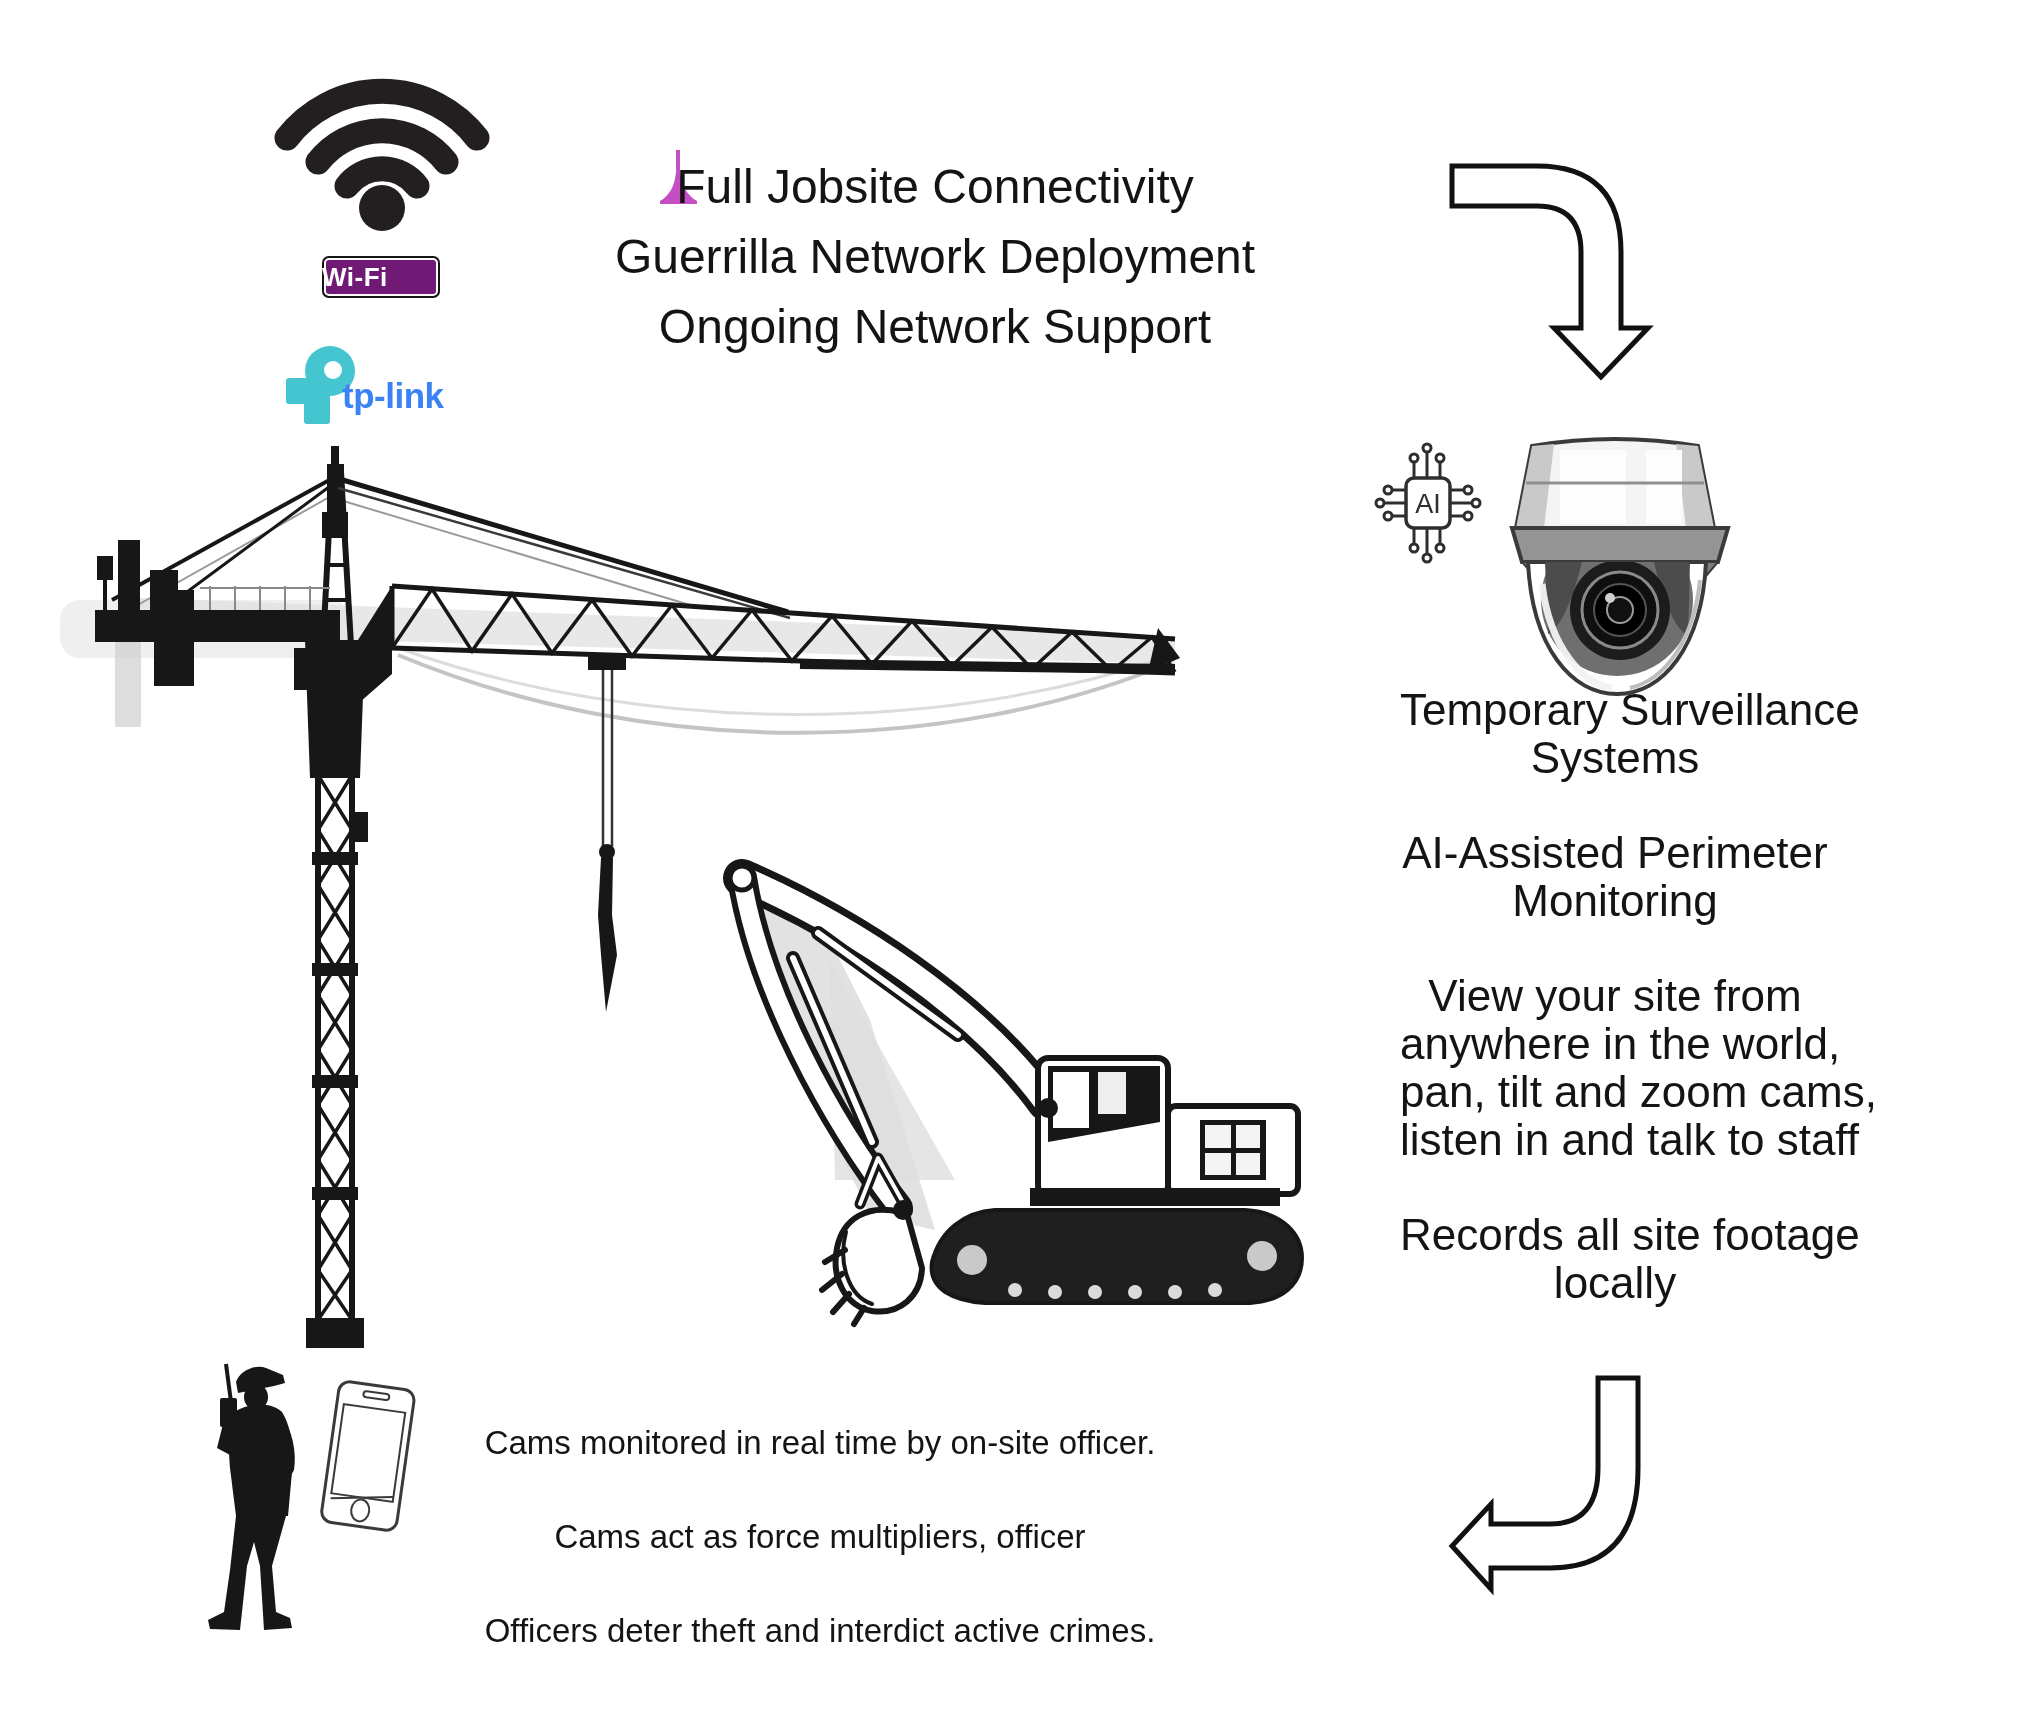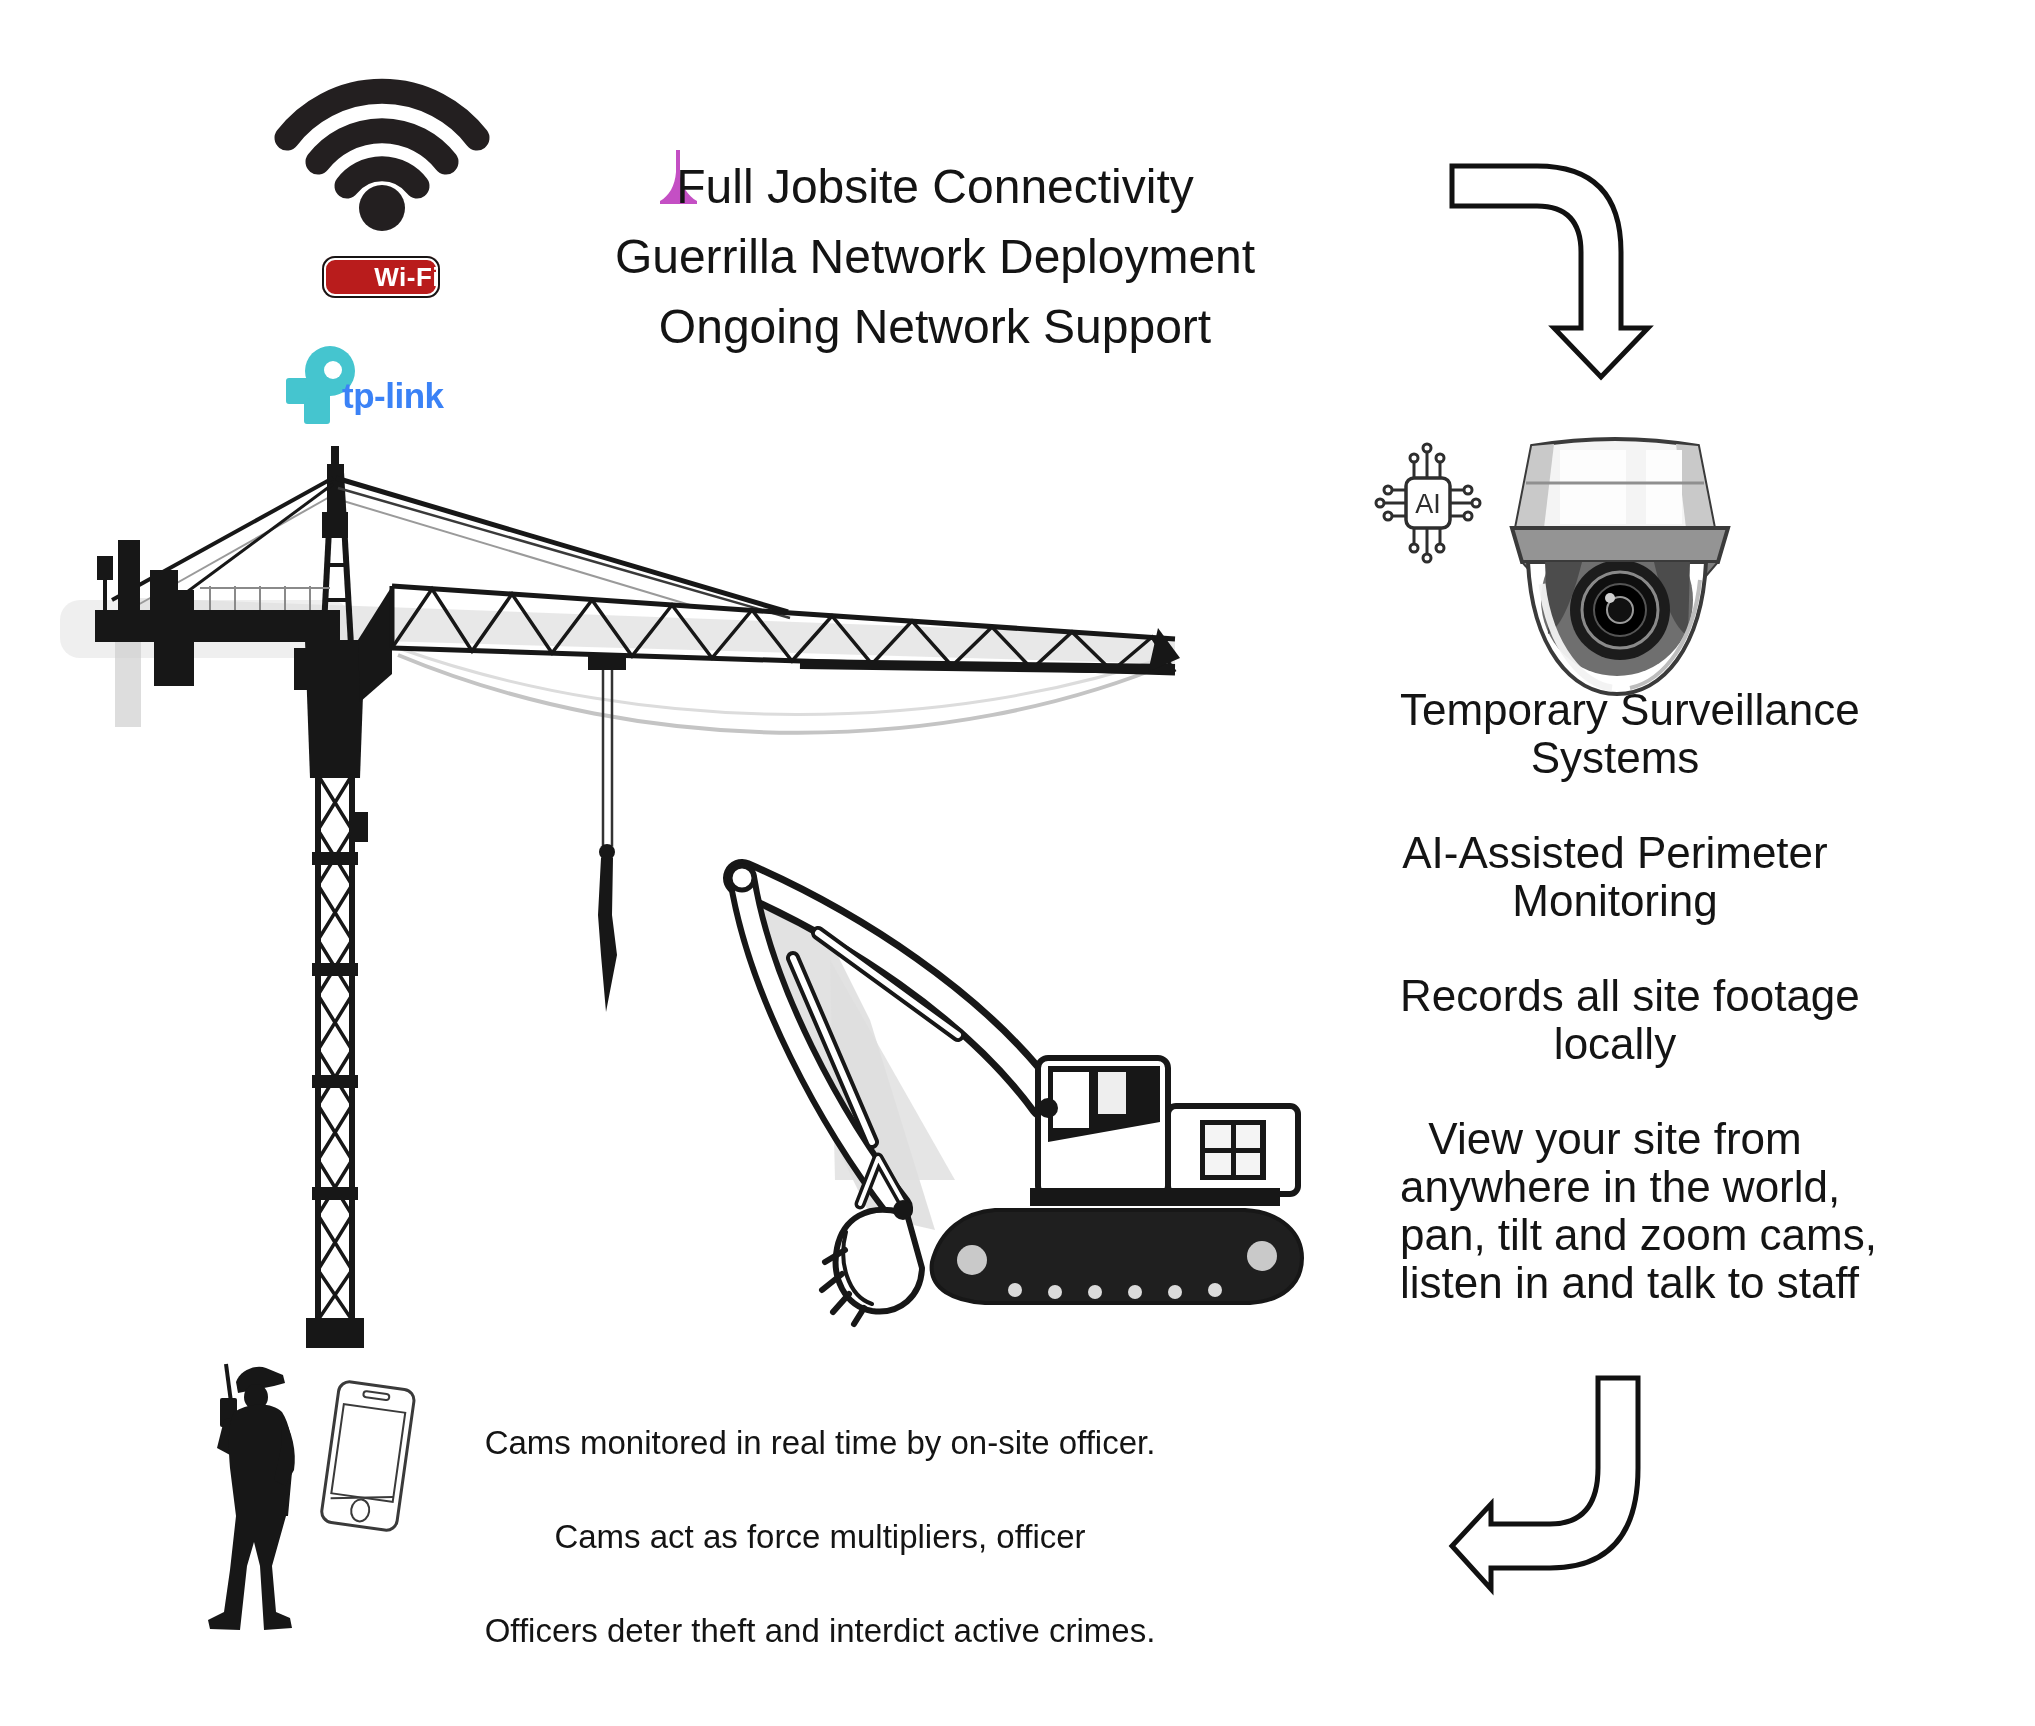--- a/index.html
+++ b/index.html
@@ -16,23 +16,23 @@
   .title-block{left:540px;top:152px;width:790px;}
   .title-line{font-size:48px;line-height:70px;white-space:nowrap;}
   .right-col{left:1400px;top:686px;width:430px;}
   .right-col .block{margin:0 0 47px 0;}
   .right-col .line{font-size:44px;line-height:48px;white-space:nowrap;}
   .bottom-col{left:418px;top:1420px;width:804px;}
   .bottom-col .block{margin:0 0 48px 0;}
   .bottom-col .line{font-size:33px;line-height:46px;white-space:nowrap;}
   .wifi-badge{
     position:absolute;z-index:2;left:322px;top:256px;width:118px;height:42px;
-    background:#b91c1c;border-radius:13px;
+    background:#701a75;border-radius:7px;
     box-shadow:inset 0 0 0 2px #171414, inset 0 0 0 4px #ffffff;
-    display:flex;align-items:center;justify-content:flex-end;
+    display:flex;align-items:center;justify-content:flex-start;
     color:#ffffff;font-weight:bold;font-size:26px;letter-spacing:0.5px;
   }
   .tplink-word{
     position:absolute;z-index:2;left:342px;top:376px;
     font-size:35px;font-weight:bold;color:#3b82f6;letter-spacing:-0.5px;
   }
 </style>
 </head>
 <body>
 
@@ -300,29 +300,29 @@
   <div class="txt right-col">
     <div class="block">
       <div class="line">Temporary Surveillance</div>
       <div class="line">Systems</div>
     </div>
     <div class="block">
       <div class="line">AI-Assisted Perimeter</div>
       <div class="line">Monitoring</div>
     </div>
     <div class="block">
-      <div class="line">Records all site footage</div>
-      <div class="line">locally</div>
-    </div>
-    <div class="block">
       <div class="line">View your site from</div>
       <div class="line">anywhere in the world,</div>
       <div class="line">pan, tilt and zoom cams,</div>
       <div class="line">listen in and talk to staff</div>
     </div>
+    <div class="block">
+      <div class="line">Records all site footage</div>
+      <div class="line">locally</div>
+    </div>
   </div>
 
   <div class="txt bottom-col">
     <div class="block">
       <div class="line">Cams monitored in real time by on-site officer.</div>
     </div>
     <div class="block">
       <div class="line">Cams act as force multipliers, officer</div>
     </div>
     <div class="block">

